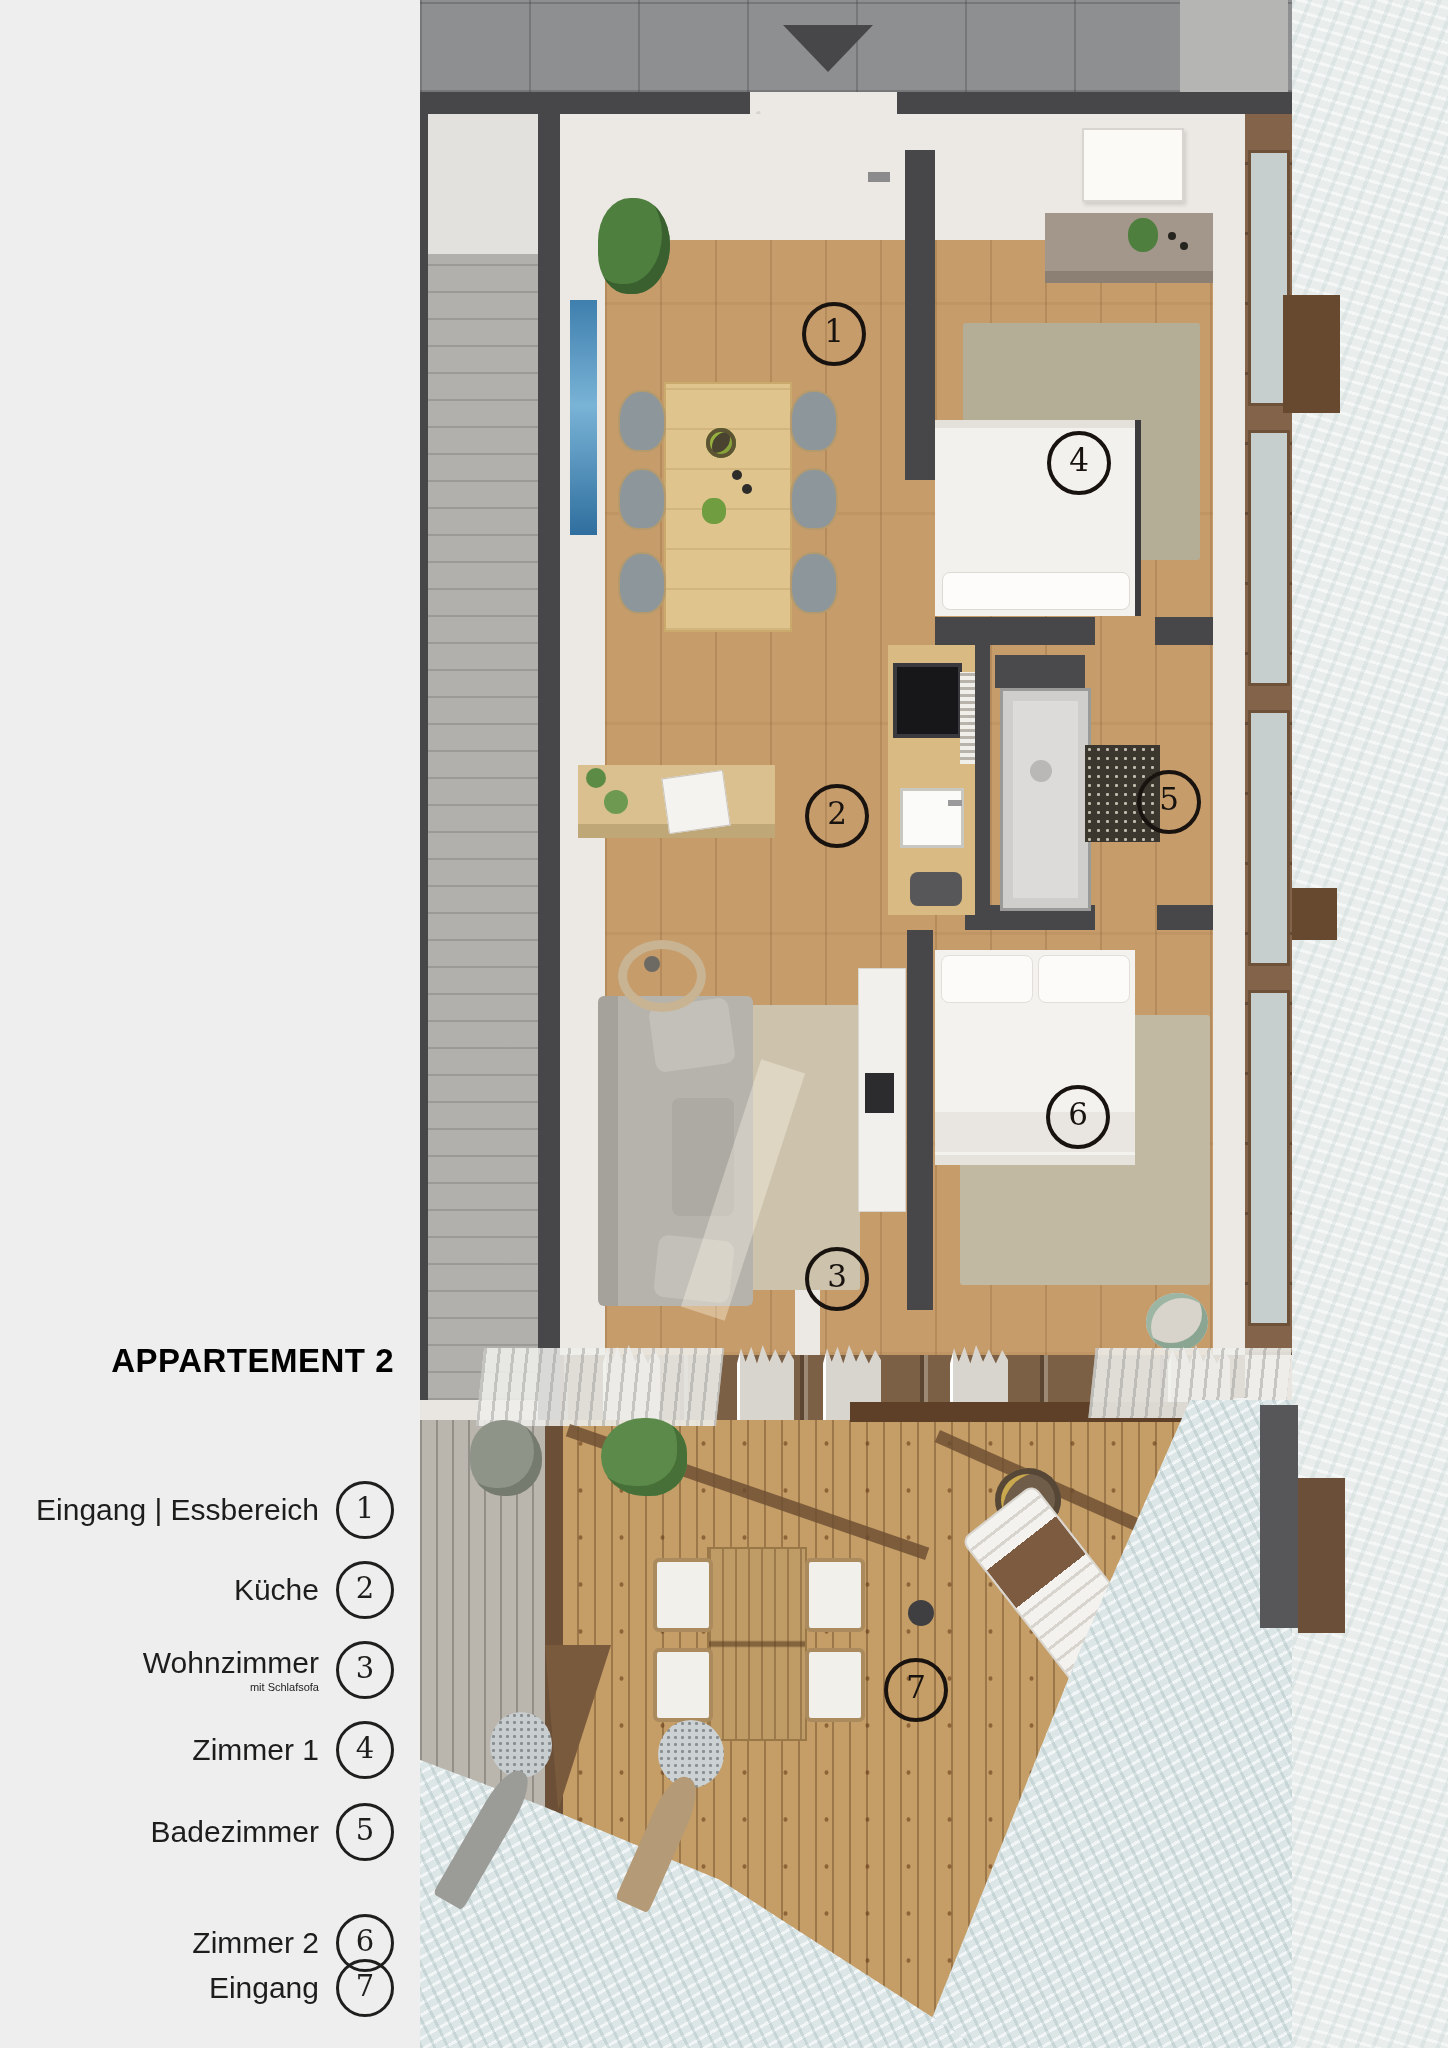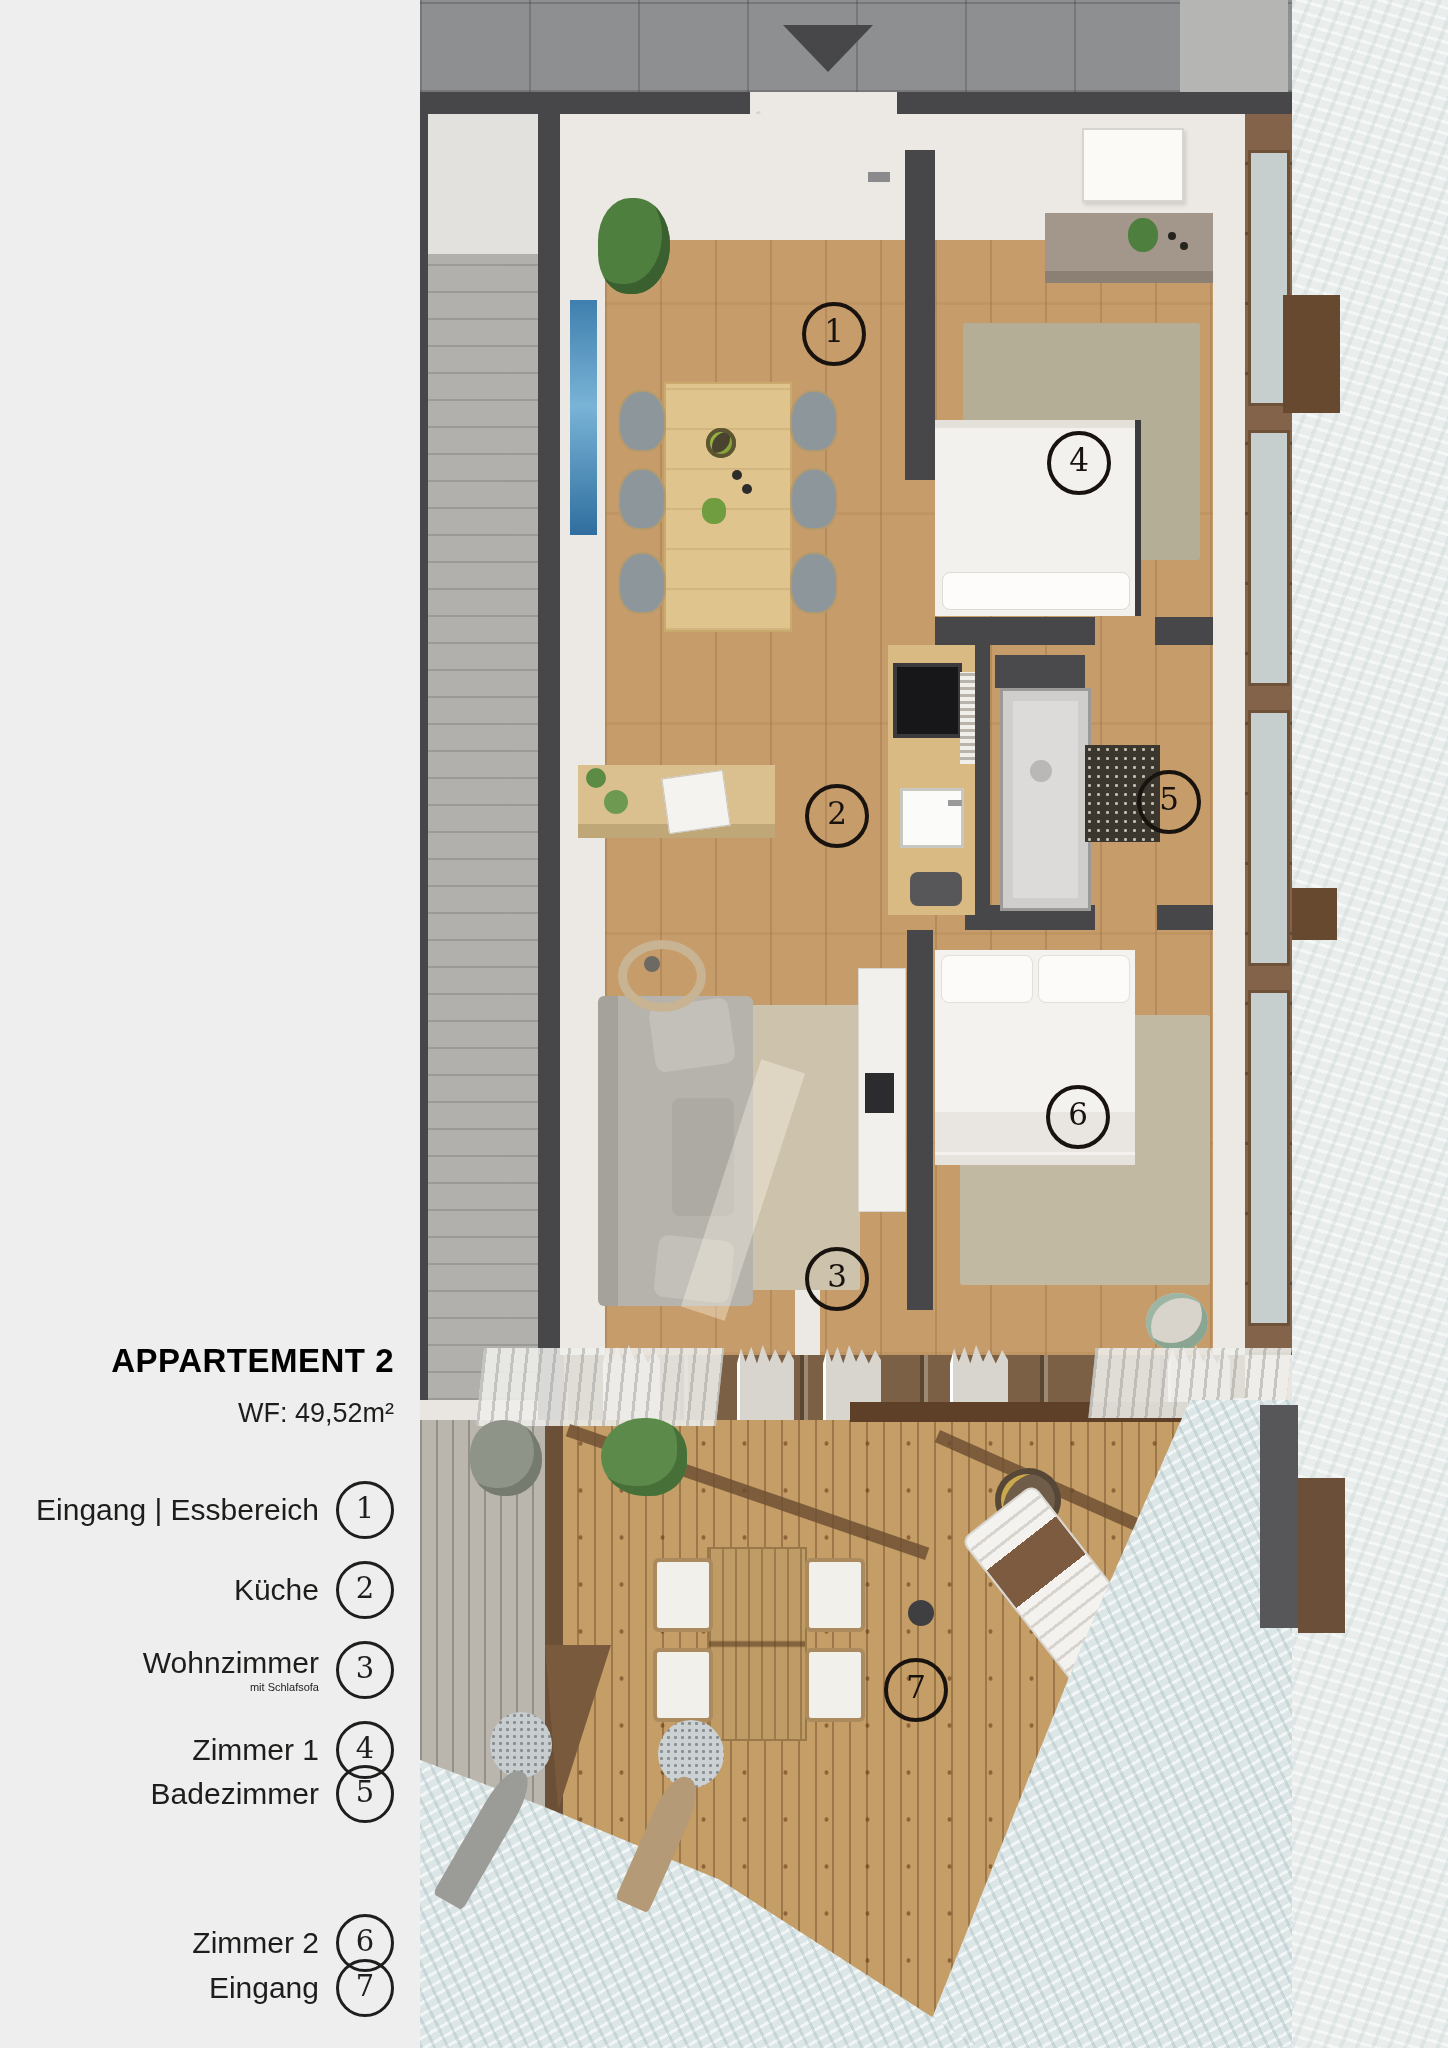--- a/index.html
+++ b/index.html
@@ -206,42 +206,41 @@
   <span class="mk" style="left:385px;top:784px;">2</span>
   <span class="mk" style="left:385px;top:1247px;">3</span>
   <span class="mk" style="left:627px;top:431px;">4</span>
   <span class="mk" style="left:717px;top:770px;">5</span>
   <span class="mk" style="left:626px;top:1085px;">6</span>
   <span class="mk" style="left:464px;top:1658px;">7</span>
 </div>
 
 <div class="sidebar">
   <div class="side-title">APPARTEMENT 2</div>
-  <div class="side-area">WF: 49,52m²</div>
 
   <div class="lrow" style="top:1481px;">
     <span class="llab">Eingang | Essbereich</span>
     <span class="lc">1</span>
   </div>
   <div class="lrow" style="top:1561px;">
     <span class="llab">Küche</span>
     <span class="lc">2</span>
   </div>
   <div class="lrow" style="top:1641px;">
     <span style="display:flex;flex-direction:column;align-items:flex-end;">
       <span class="llab">Wohnzimmer</span>
       <span class="lsub">mit Schlafsofa</span>
     </span>
     <span class="lc">3</span>
   </div>
   <div class="lrow" style="top:1721px;">
     <span class="llab">Zimmer 1</span>
     <span class="lc">4</span>
   </div>
-  <div class="lrow" style="top:1765px;">
+  <div class="lrow" style="top:1803px;">
     <span class="llab">Badezimmer</span>
     <span class="lc">5</span>
   </div>
   <div class="lrow" style="top:1914px;align-items:center;">
     <span class="llab">Zimmer 2</span>
     <span class="lc">6</span>
   </div>
   <div class="lrow" style="top:1959px;">
     <span class="llab">Eingang</span>
     <span class="lc">7</span>

